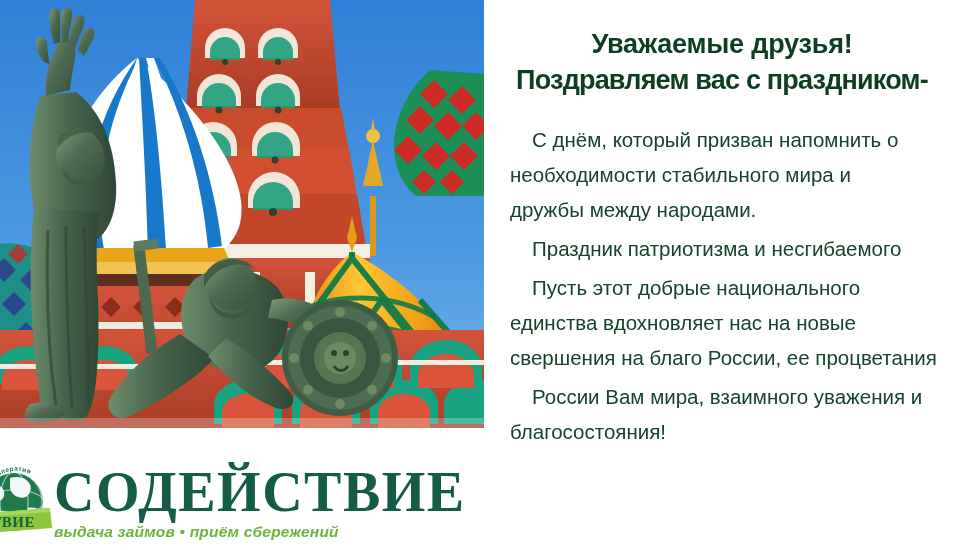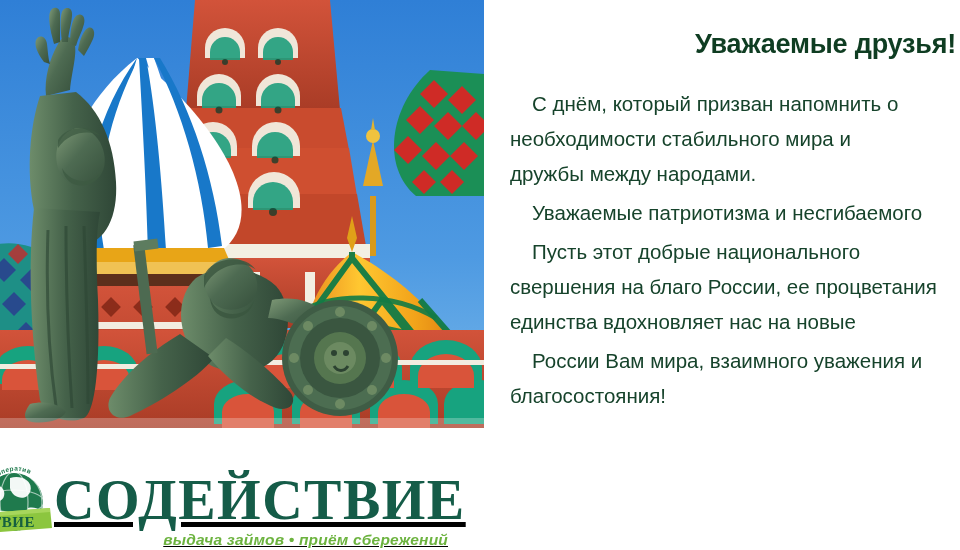--- a/index.html
+++ b/index.html
@@ -41,21 +41,21 @@
     left: 484px;
     top: 0;
     width: 476px;
     height: 550px;
     overflow: hidden;
   }
 
   #headline {
     margin: 0;
     padding: 26px 4px 0 4px;
-    text-align: right;
+    text-align: center;
     color: #0f3d22;
     font-family: "Liberation Sans", sans-serif;
     font-weight: bold;
     font-size: 27px;
     line-height: 36px;
     letter-spacing: -0.2px;
     white-space: nowrap;
   }
   #headline .hl-line { display: block; }
   #headline .hl-line.wide { letter-spacing: -0.8px; }
@@ -85,38 +85,37 @@
     left: -16px;
     top: 0px;
     width: 72px;
     height: 96px;
   }
   #emblem svg { display:block; width:72px; height:96px; }
 
   #wordmark {
     position: absolute;
     left: 54px;
-    top: 20px;
+    top: 12px;
     width: 400px;
-    text-decoration: underline;
   }
   #brand-name {
     margin: 0;
     font-family: "Liberation Serif", serif;
     font-weight: bold;
     color: #155c48;
     font-size: 56px;
     line-height: 56px;
     letter-spacing: 1.5px;
     white-space: nowrap;
   }
   #brand-tagline {
     margin: 0;
     padding-top: 3px;
-    text-align: right;
+    text-align: left;
     padding-right: 6px;
     font-family: "Liberation Sans", sans-serif;
     font-style: italic;
     font-weight: bold;
     color: #6cb33f;
     font-size: 15.5px;
     line-height: 18px;
     letter-spacing: 0.2px;
     white-space: nowrap;
   }
@@ -397,38 +396,39 @@
       </g>
 
       <rect x="0" y="418" width="484" height="10" fill="#ffffff" opacity="0.25"></rect>
     </svg>
   </div>
 
   <div id="text-panel">
 
     <div id="headline">
       <span class="hl-line">Уважаемые друзья!</span>
+      <span class="hl-line wide">Поздравляем вас с праздником-</span>
     </div>
 
     <div id="body-copy">
 
       <div class="para">
         <span class="ln indent">С днём, который призван напомнить о</span>
         <span class="ln">необходимости стабильного мира и</span>
         <span class="ln">дружбы между народами.</span>
       </div>
 
       <div class="para">
-        <span class="ln indent">Уважаемые патриотизма и несгибаемого</span>
+        <span class="ln indent">Праздник патриотизма и несгибаемого</span>
       </div>
 
       <div class="para">
         <span class="ln indent">Пусть этот добрые национального</span>
+        <span class="ln">единства вдохновляет нас на новые</span>
         <span class="ln">свершения на благо России, ее процветания</span>
-        <span class="ln">единства вдохновляет нас на новые</span>
       </div>
 
 
       <div class="para">
         <span class="ln indent">России Вам мира, взаимного уважения и</span>
         <span class="ln">благосостояния!</span>
       </div>
 
     </div>
   </div>

